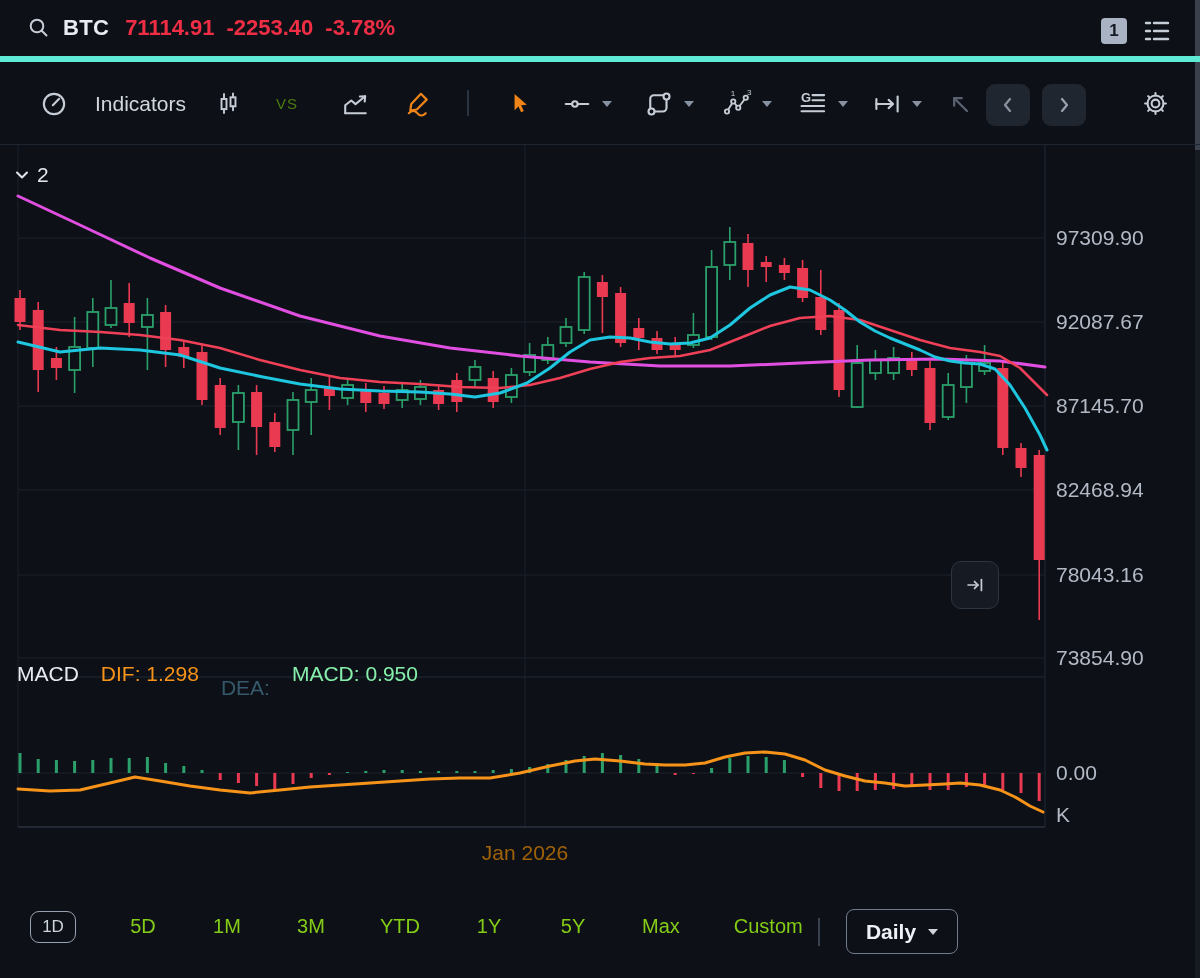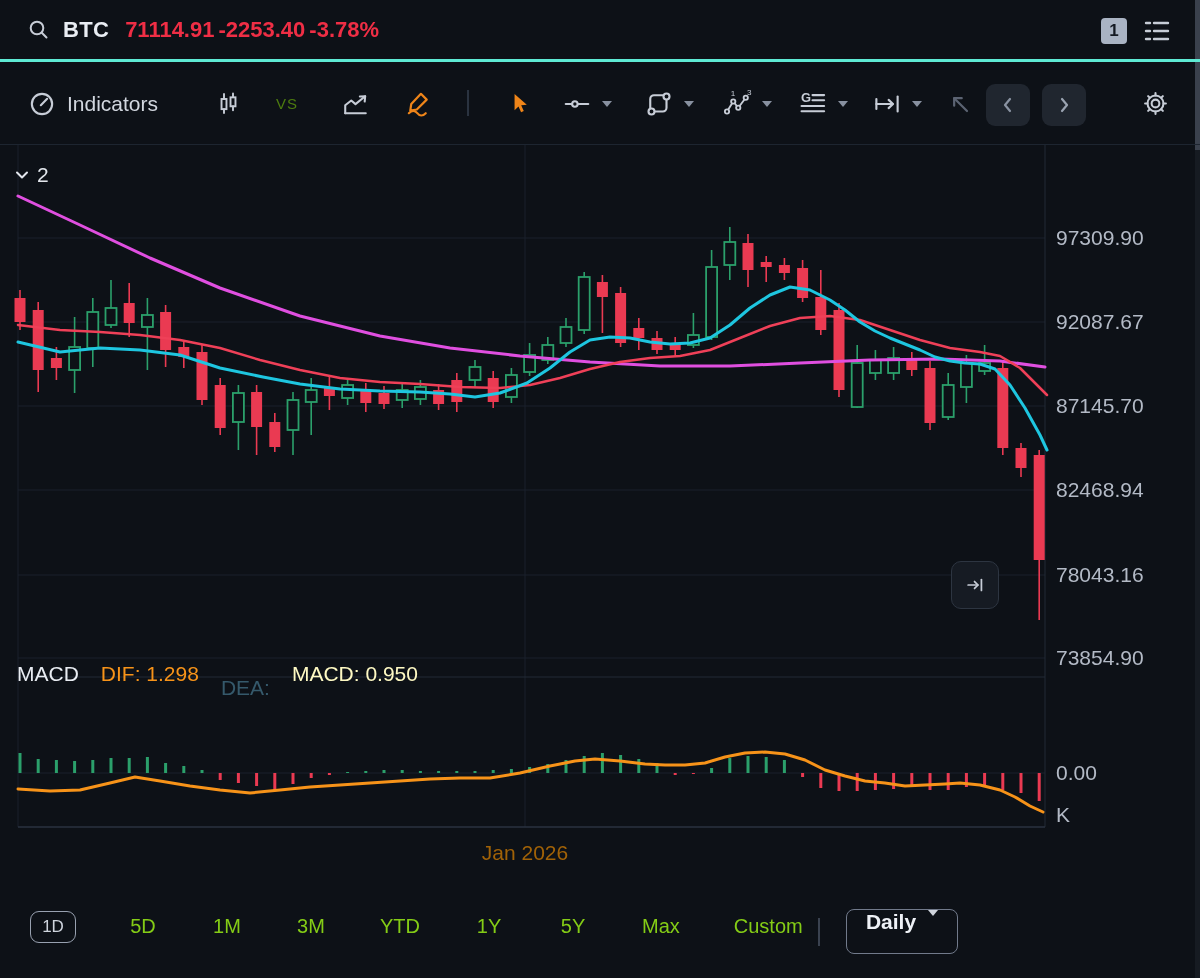--- a/index.html
+++ b/index.html
@@ -4,24 +4,24 @@
 <style>
   html,body{margin:0;padding:0;background:#0d1117;}
   body{width:1200px;height:978px;position:relative;overflow:hidden;
        font-family:"Liberation Sans",sans-serif;color:#dde1e8;}
   .abs{position:absolute;}
   svg{display:block;}
   svg text{font-family:"Liberation Sans",sans-serif;}
 
   
   .topbar{position:absolute;left:0;top:0;width:1200px;height:62px;
-          display:flex;align-items:center;border-bottom:3px solid #5eead4;box-sizing:border-box;}
+          display:flex;align-items:center;border-bottom:6px solid #5eead4;box-sizing:border-box;}
   .topbar .sicon{margin-left:27px;display:flex;}
   .symbol{margin-left:12px;font-size:22px;font-weight:700;color:#e9edf3;letter-spacing:.3px;}
-  .quote{margin-left:16px;display:flex;gap:4px;font-size:22px;font-weight:700;color:#ef2e45;}
+  .quote{margin-left:16px;display:flex;gap:12px;font-size:22px;font-weight:700;color:#ef2e45;}
   .tab-badge{position:absolute;right:73px;top:18px;width:26px;height:26px;border-radius:4px;
              background:#a9b3c3;color:#141922;font-size:17px;font-weight:700;
              display:flex;align-items:center;justify-content:center;}
   .list-icon{position:absolute;right:28px;top:18px;display:flex;}
 
   
   .toolbar{position:absolute;left:0;top:62px;width:1200px;height:83px;
            border-bottom:1px solid #1d2530;box-sizing:border-box;}
   .tbtn{position:absolute;top:0;height:83px;display:flex;align-items:center;cursor:pointer;}
   .tlabel{font-size:21px;color:#d2d7df;}
@@ -33,34 +33,34 @@
           display:flex;align-items:center;justify-content:center;cursor:pointer;}
 
   
   .pane-label{position:absolute;left:14px;top:163px;display:flex;align-items:center;gap:7px;
               font-size:21px;color:#e2e6ec;z-index:2;}
   .macd-legend{position:absolute;left:17px;top:648px;display:flex;gap:22px;align-items:center;
                font-size:21px;z-index:2;}
   .macd-legend .t{color:#e9edf3;}
   .macd-legend .dif{color:#f79319;}
   .macd-legend .dea{color:#35596b;margin-top:28px;}
-  .macd-legend .mval{color:#fef9c3;}
+  .macd-legend .mval{color:#86efac;}
   .xaxis-label{position:absolute;left:455px;top:841px;width:140px;text-align:center;
                font-size:21px;color:#a16207;z-index:2;}
   .jump-btn{position:absolute;left:951px;top:561px;width:46px;height:46px;border-radius:10px;
             background:#161b23;border:1px solid #2d3541;display:flex;align-items:center;
             justify-content:center;cursor:pointer;z-index:2;}
 
   
   .range-row{position:absolute;left:30px;top:908px;display:flex;align-items:center;gap:50px;z-index:2;}
   .range-btn{min-width:30px;text-align:center;font-size:20px;color:#84cc16;padding:7px 2px;cursor:pointer;}
   .range-btn.active{border:1.5px solid #98a1b0;border-radius:9px;padding:5px 7px;font-size:17px;color:#ced4dd;}
   .bdiv{position:absolute;left:818px;top:918px;width:2px;height:28px;background:#3a4250;z-index:2;}
   .interval-btn{position:absolute;left:846px;top:909px;width:112px;height:45px;border:1.5px solid #717a8b;
-                border-radius:8px;display:flex;align-items:flex-start;justify-content:center;gap:12px;
+                border-radius:8px;display:flex;align-items:center;justify-content:center;gap:12px;
                 box-sizing:border-box;cursor:pointer;z-index:2;}
   .interval-btn .lbl{font-size:21px;font-weight:700;color:#eef1f6;}
 
   .edge-strip{position:absolute;right:0;top:0;width:5px;height:978px;background:#161b22;}
   .edge-thumb{position:absolute;right:0;top:0;width:5px;height:150px;background:#3a414d;}
 </style>
 </head>
 <body>
 
 <svg id="chart-canvas" class="abs" style="left:0;top:0;z-index:1;" width="1200" height="978">
@@ -282,21 +282,21 @@
       <line x1="4" y1="13" x2="8" y2="13"></line>
         <line x1="12" y1="13" x2="26" y2="13"></line>
       <line x1="4" y1="21" x2="8" y2="21"></line>
         <line x1="12" y1="21" x2="26" y2="21"></line>
     </svg>
   </span>
 </div>
 
 <div class="toolbar" style="z-index:2;">
 
-  <div class="tbtn" style="left:28px;">
+  <div class="tbtn" style="left:40px;gap:16px;">
     <span>
       <svg width="28" height="28" viewBox="0 0 24 24" fill="none" stroke="#c7cdd7" stroke-width="1.8" stroke-linecap="round">
         <circle cx="12" cy="12" r="8.7"></circle>
           <line x1="11" y1="13" x2="16.4" y2="7.6"></line>
       </svg>
     </span>
     <span class="tlabel" style="margin-left:11px;">Indicators</span>
   </div>
 
   <div class="tbtn" style="left:215px;">

